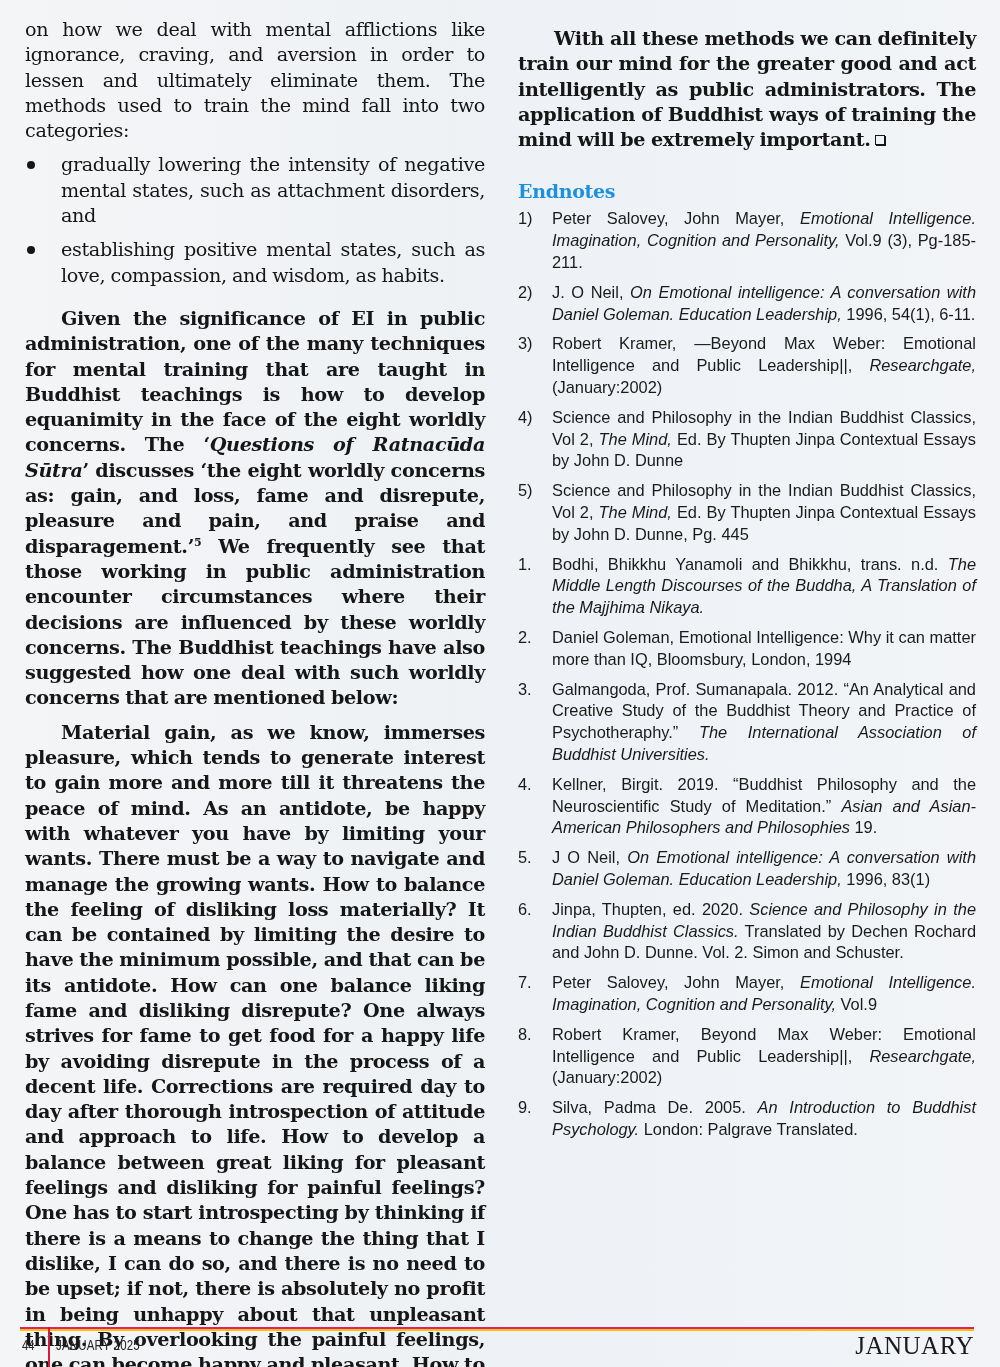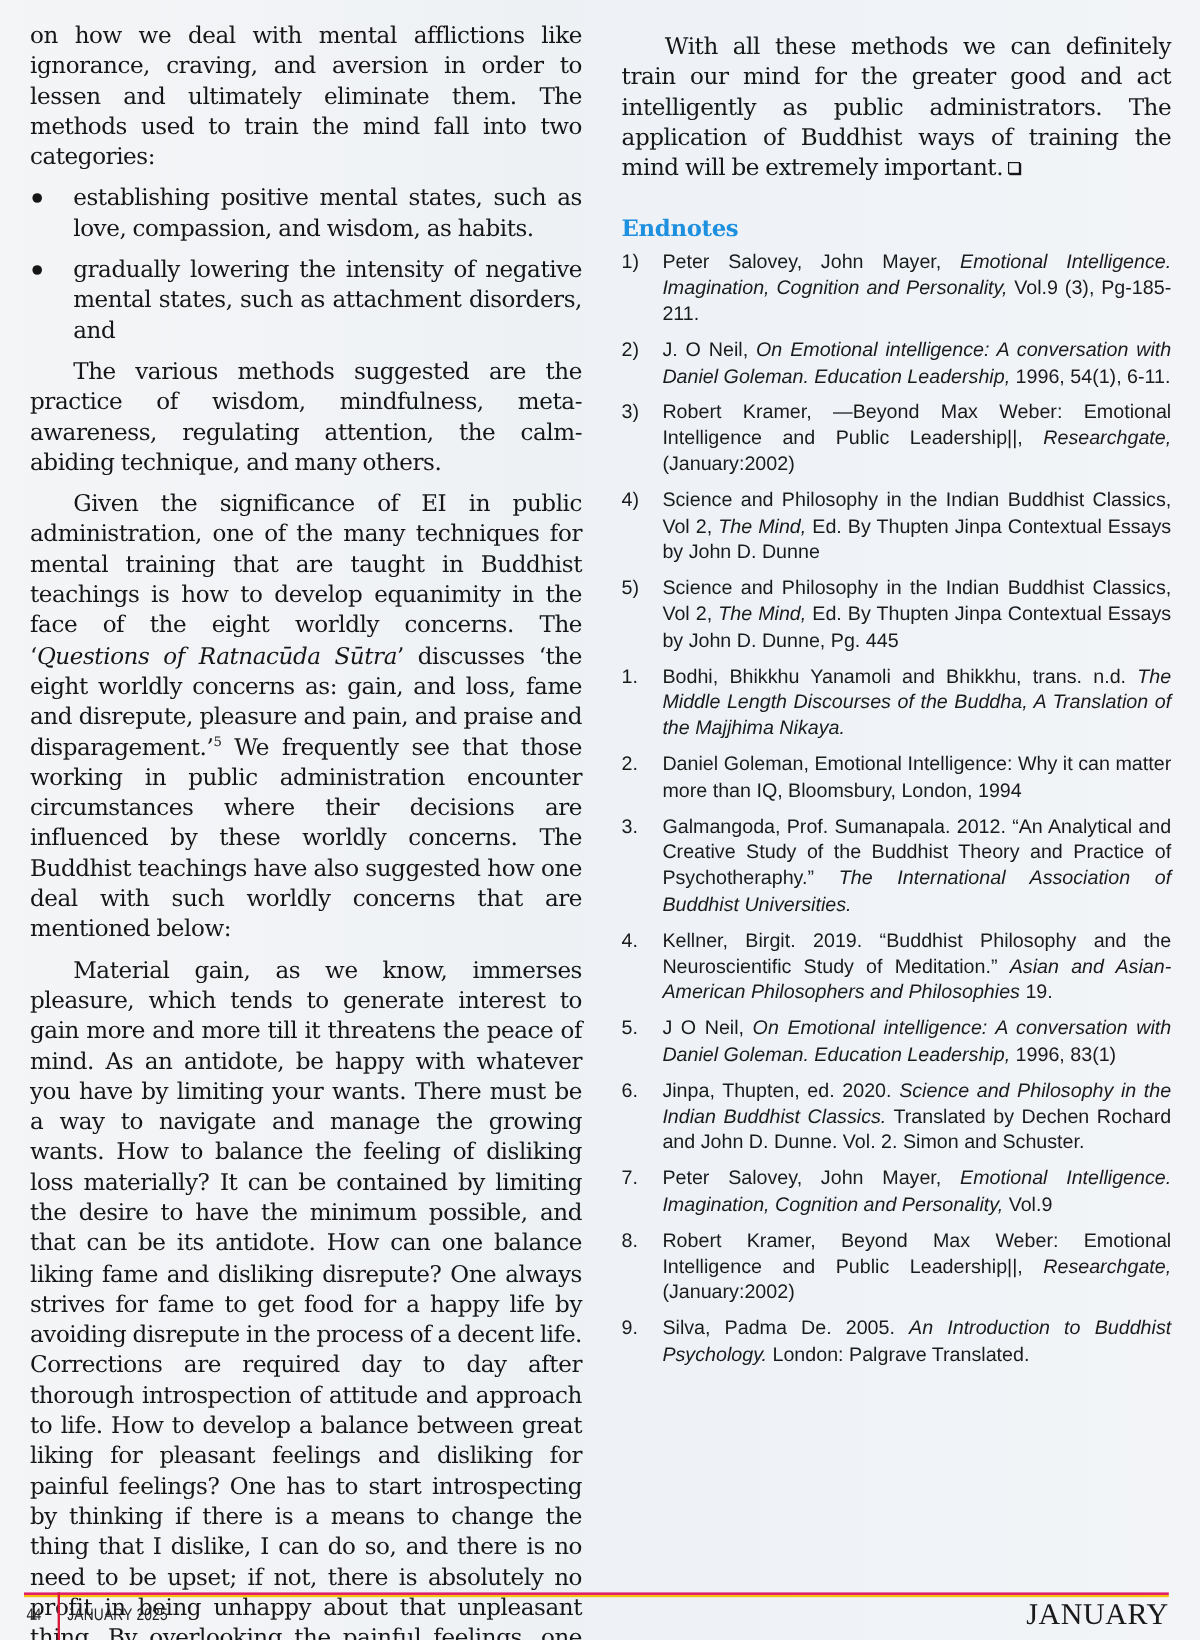--- a/index.html
+++ b/index.html
@@ -11,21 +11,21 @@
     position: relative;
   }
   .page { position: absolute; left: 0; top: 0; width: 1000px; height: 1367px; }
   .col { position: absolute; top: 17px; }
   .col-left { left: 25px; width: 460px; }
   .col-right { left: 518px; width: 458px; }
   p.body {
     margin: 0; font-size: 19.2px; line-height: 25.3px;
     text-align: justify; letter-spacing: -0.35px; word-spacing: -0.5px;
   }
-  p.indent { text-indent: 36px; }
+  p.indent { text-indent: 36px; font-weight: bold; }
   .gap { height: 9px; }
   ul.bullets { list-style: none; margin: 9px 0 0 0; padding: 0; }
   ul.bullets li { position: relative; padding-left: 36px; margin-bottom: 9px; }
   ul.bullets li .dot {
     position: absolute; left: 2px; top: 9px; width: 8px; height: 8px;
     border-radius: 50%; background: #161616;
   }
   .heading {
     font-family: "DejaVu Serif", "Liberation Serif", serif;
     font-weight: bold; color: #1e90e0; font-size: 19px;
@@ -69,28 +69,27 @@
 </head>
 <body>
 
 <div class="page">
 
   <div class="col col-left">
     <p class="body">on how we deal with mental afflictions like ignorance, craving, and aversion in order to lessen and ultimately eliminate them. The methods used to train the mind fall into two categories:</p>
     <ul class="bullets">
       <li>
         <span class="dot"></span>
-        <p class="body">establishing positive mental states, such as love, compassion, and wisdom, as habits.</p>
+        <p class="body">gradually lowering the intensity of negative mental states, such as attachment disorders, and</p>
       </li>
       <li>
         <span class="dot"></span>
-        <p class="body">gradually lowering the intensity of negative mental states, such as attachment disorders, and</p>
+        <p class="body">establishing positive mental states, such as love, compassion, and wisdom, as habits.</p>
       </li>
     </ul>
-    <p class="body indent">The various methods suggested are the practice of wisdom, mindfulness, meta-awareness, regulating attention, the calm-abiding technique, and many others.</p>
     <div class="gap"></div>
     <p class="body indent"><span>Given the significance of EI in public administration, one of the many techniques for mental training that are taught in Buddhist teachings is how to develop equanimity in the face of the eight worldly concerns. The ‘</span><em>Questions of Ratnacūda Sūtra</em><span>’ discusses ‘the eight worldly concerns as: gain, and loss, fame and disrepute, pleasure and pain, and praise and disparagement.’</span><sup>5</sup><span> We frequently see that those working in public administration encounter circumstances where their decisions are influenced by these worldly concerns. The Buddhist teachings have also suggested how one deal with such worldly concerns that are mentioned below:</span></p>
     <div class="gap"></div>
     <p class="body indent">Material gain, as we know, immerses pleasure, which tends to generate interest to gain more and more till it threatens the peace of mind. As an antidote, be happy with whatever you have by limiting your wants. There must be a way to navigate and manage the growing wants. How to balance the feeling of disliking loss materially? It can be contained by limiting the desire to have the minimum possible, and that can be its antidote. How can one balance liking fame and disliking disrepute? One always strives for fame to get food for a happy life by avoiding disrepute in the process of a decent life. Corrections are required day to day after thorough introspection of attitude and approach to life. How to develop a balance between great liking for pleasant feelings and disliking for painful feelings? One has to start introspecting by thinking if there is a means to change the thing that I dislike, I can do so, and there is no need to be upset; if not, there is absolutely no profit in being unhappy about that unpleasant thing. By overlooking the painful feelings, one can become happy and pleasant. How to develop a balance</p>
   </div>
 
   <div class="col col-right">
     <div class="gap"></div>
     <p class="body indent"><span>With all these methods we can definitely train our mind for the greater good and act intelligently as public administrators. The application of Buddhist ways of training the mind will be extremely important.</span><span class="endmark"></span></p>
 

